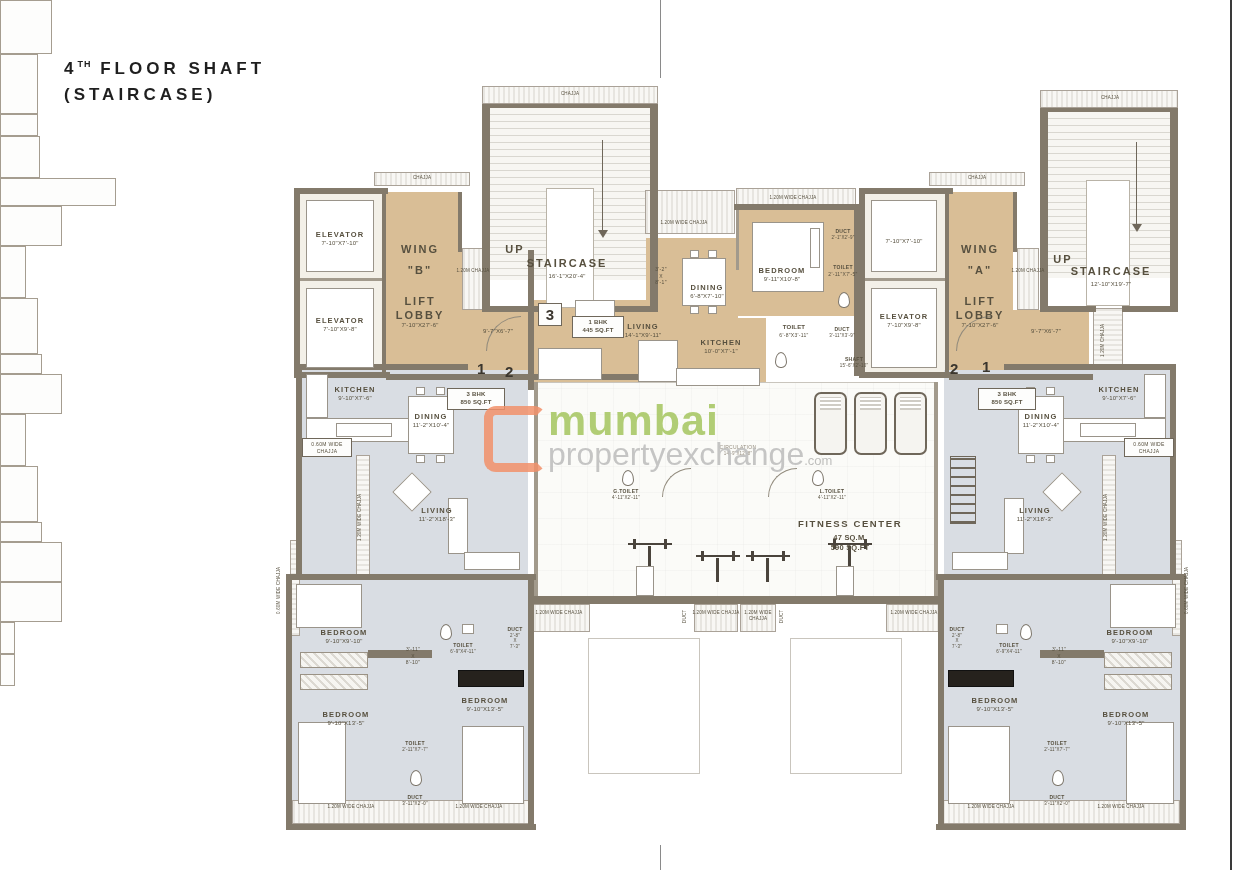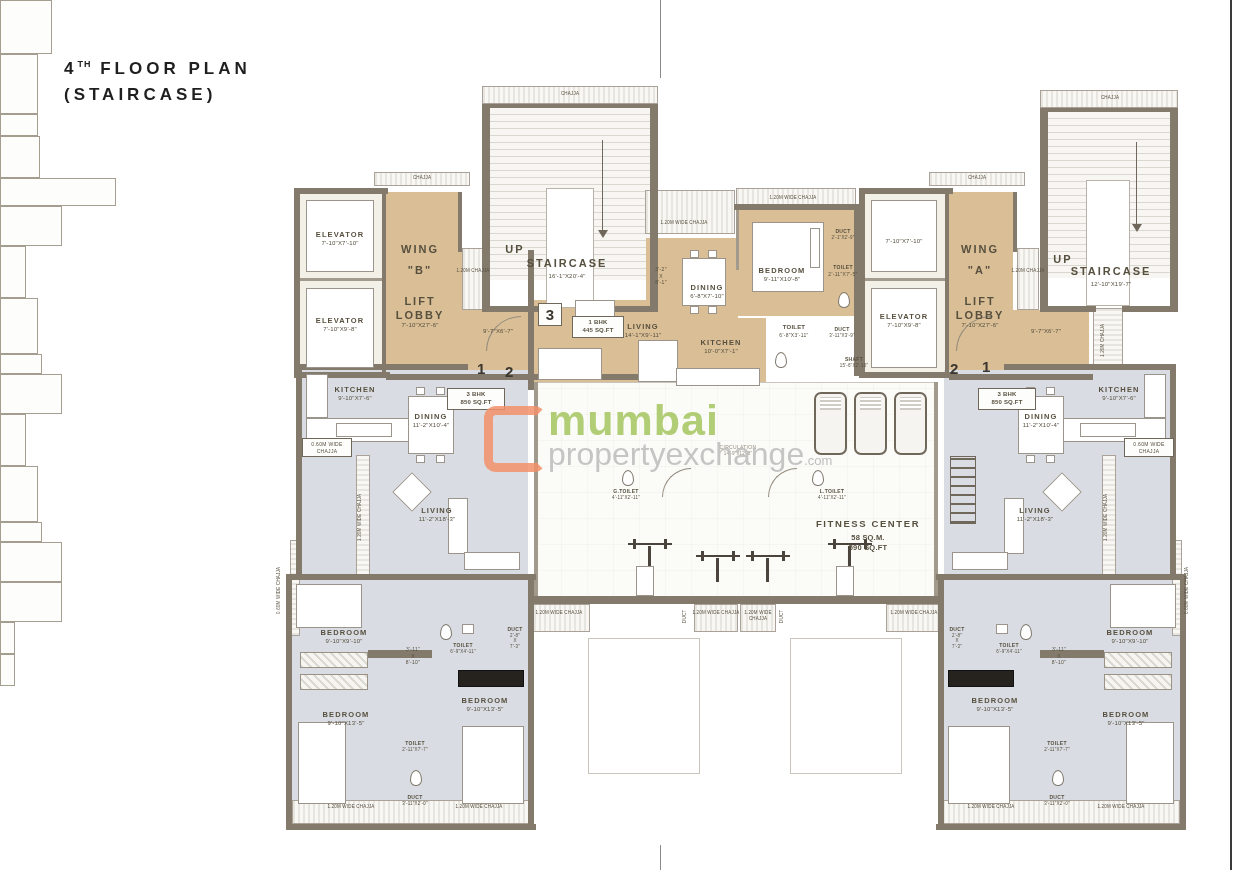--- a/index.html
+++ b/index.html
@@ -57,21 +57,21 @@
   .wm .l2{position:absolute;left:64px;top:36px;font-size:32px;font-weight:400;color:#bcbcbc;letter-spacing:0;white-space:nowrap;}
   .wm .l3{font-size:13px;color:#b5b5b3;}
   .fold{position:absolute;background:#8a8a8a;z-index:2;}
 </style>
 </head>
 <body>
 
 <div class="canvas">
 
   <div class="title">
-    <span><span>4</span><sup>TH</sup><span> FLOOR PLAN</span></span><br>
+    <span><span>4</span><sup>TH</sup><span> FLOOR SHAFT</span></span><br>
     <span>(STAIRCASE)</span>
   </div>
   <i class="fold" style="left:660px;top:0;width:1px;height:78px;"></i>
   <i class="fold" style="left:660px;top:845px;width:1px;height:25px;"></i>
   <i class="fold" style="left:1230px;top:0;width:2px;height:870px;background:#3a3a3a;"></i>
 
   <div class="hx" style="left:374px;top:172px;width:96px;height:14px;"></div>
   <div class="lb t45" style="left:380px;top:175px;width:84px;">CHAJJA</div>
   <i class="w" style="left:294px;top:188px;width:94px;height:6px;"></i>
   <i class="w" style="left:294px;top:188px;width:6px;height:190px;"></i>
@@ -453,23 +453,23 @@
     <span class="d t5" style="font-weight:700;">DUCT</span>
       <span class="d t45">3'-11"X2'-0"</span>
   </div>
   <div class="hx" style="left:942px;top:800px;width:238px;height:24px;"></div>
   <div class="lb t45" style="left:958px;top:804px;width:66px;">1.20M WIDE CHAJJA</div>
   <div class="lb t45" style="left:1088px;top:804px;width:66px;">1.20M WIDE CHAJJA</div>
 
   <div class="f gym" style="left:534px;top:382px;width:404px;height:216px;"></div>
   <i class="wt" style="left:534px;top:382px;width:4px;height:216px;"></i>
   <i class="wt" style="left:934px;top:382px;width:4px;height:216px;"></i>
-  <div class="lb" style="left:810px;top:512px;width:116px;">
+  <div class="lb" style="left:792px;top:512px;width:116px;">
     <span class="mid">FITNESS CENTER</span>
-    <span class="d" style="font-size:7.5px;font-weight:700;">58 SQ.M.</span>
+    <span class="d" style="font-size:7.5px;font-weight:700;">47 SQ.M.</span>
     <span class="d" style="font-size:7.5px;font-weight:700;">590 SQ.FT</span>
   </div>
   <div class="lb" style="left:700px;top:444px;width:76px;color:#968e80;">
     <span class="d t5">CIRCULATION</span>
       <span class="d t45">14'-9"X12'-8"</span>
   </div>
 
   <div class="tm" style="left:814px;top:392px;">
       <i></i>
     </div>

